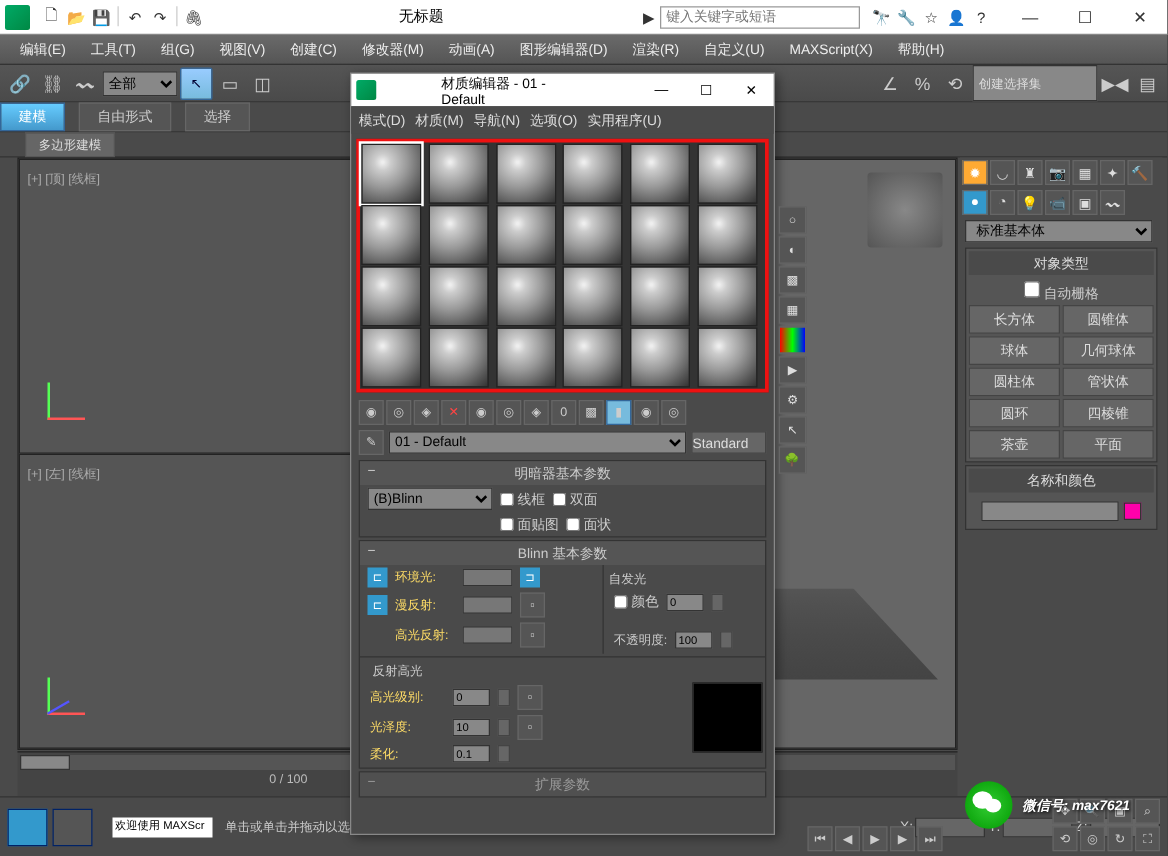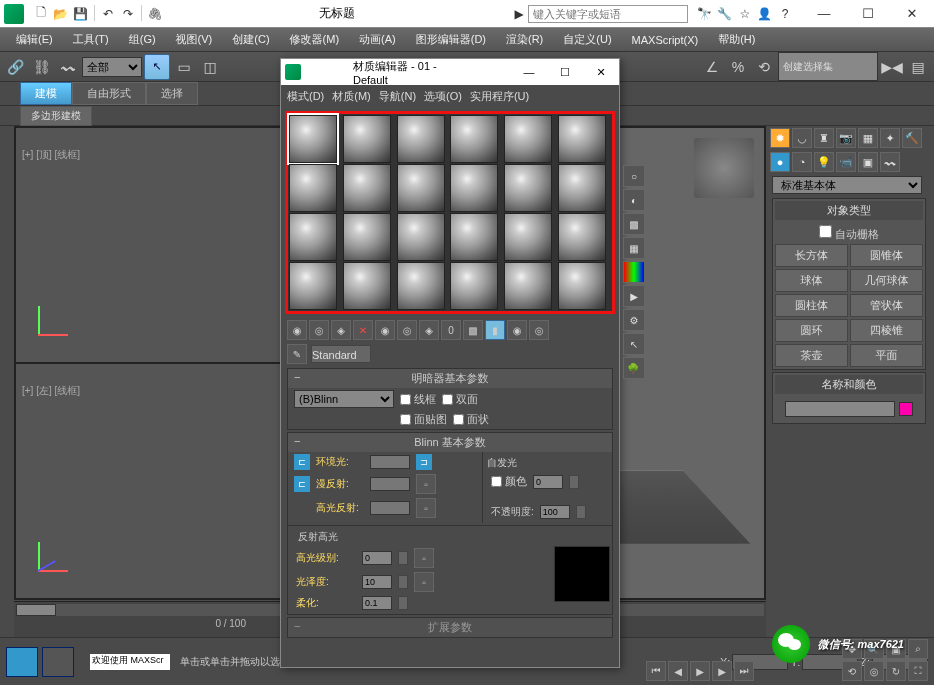--- a/index.html
+++ b/index.html
@@ -13,29 +13,29 @@
 .search { width:160px; height:18px; border:1px solid #999; background:#fff; color:#999; padding:0 4px; }
 .win-controls { display:flex; gap:8px; margin-left:12px; }
 .win-btn { width:36px; height:22px; display:flex; align-items:center; justify-content:center; color:#333; font-size:13px; }
 .menubar { height:24px; background:linear-gradient(#6a6a6a,#555); display:flex; align-items:center; padding:0 8px; gap:4px; border-bottom:1px solid #333; }
 .menu-item { padding:2px 8px; color:#eee; cursor:pointer; }
 .toolbar { height:30px; background:linear-gradient(#555,#4a4a4a); display:flex; align-items:center; padding:0 4px; gap:2px; border-bottom:1px solid #333; }
 .tool-btn { width:24px; height:24px; display:flex; align-items:center; justify-content:center; color:#ccc; font-size:14px; border:1px solid transparent; }
 .tool-sel { width:60px; height:20px; background:#888; border:1px solid #333; color:#000; }
 .tool-arrow { width:26px; height:26px; background:linear-gradient(#9cf,#7bd); border:1px solid #369; border-radius:2px; display:flex; align-items:center; justify-content:center; color:#003; }
 .selset { width:100px; height:29px; background:#888; border:1px solid #333; color:#ddd; padding:0 4px; font-size:10px; }
-.tabbar { height:24px; background:#4a4a4a; display:flex; align-items:center; padding-left:20px; gap:0; border-bottom:1px solid #333; }
+.tabbar { height:24px; background:#4a4a4a; display:flex; align-items:center; gap:11px; border-bottom:1px solid #333; }
 .tab { padding:3px 14px; color:#ccc; background:#555; border:1px solid #666; cursor:pointer; }
 .tab.active { background:linear-gradient(#6cf,#49c); color:#fff; border-color:#369; }
 .subtabs { height:20px; background:#4a4a4a; padding-left:20px; border-bottom:1px solid #333; }
 .subtab { display:inline-block; padding:2px 10px; color:#ddd; background:#666; border:1px solid #555; font-size:10px; }
 .viewport-area { position:absolute; top:126px; left:14px; right:168px; bottom:85px; background:#3a3a3a; border:1px solid #222; }
 .vp-tl, .vp-bl { position:absolute; width:50%; height:50%; background:#555; border:1px solid #222; }
 .vp-tl { top:0; left:0; } .vp-bl { top:50%; left:0; }
-.vp-label { position:absolute; top:20px; left:6px; color:#aaa; font-size:10px; }
+.vp-label { position:absolute; top:8px; left:6px; color:#aaa; font-size:10px; }
 .axis { position:absolute; bottom:20px; left:16px; width:40px; height:40px; }
 .ax-y { position:absolute; width:2px; height:30px; background:#5f5; left:6px; bottom:6px; }
 .ax-x { position:absolute; width:30px; height:2px; background:#f55; left:6px; bottom:6px; }
 .ax-z { position:absolute; width:20px; height:2px; background:#55f; left:6px; bottom:6px; transform:rotate(-30deg); transform-origin:left; }
 .vp-tr { position:absolute; top:0; left:50%; right:0; bottom:0; background:#666; border:1px solid #222; }
 .cube { position:absolute; top:38%; left:40%; width:60px; height:60px; background:linear-gradient(135deg,#bbb,#888); border:1px solid #555; transform:rotate(-10deg) skew(-10deg); }
 .ground { position:absolute; bottom:40px; left:50%; width:260px; height:120px; margin-left:-130px; background:linear-gradient(#555,#444); transform:perspective(200px) rotateX(55deg); border-top:1px solid #777; }
 .gizmo { position:absolute; top:10px; right:10px; width:60px; height:60px; background:radial-gradient(#888,#555); border-radius:3px; }
 .right-panel { position:absolute; top:126px; right:4px; width:162px; bottom:10px; background:#4a4a4a; }
 .rp-row { display:flex; gap:2px; padding:2px; flex-wrap:wrap; }
@@ -346,20 +346,21 @@
     <span class="me-tool">◎</span>
     <span class="me-tool">◈</span>
     <span class="me-tool">0</span>
     <span class="me-tool">▩</span>
     <span class="me-tool hi">▮</span>
     <span class="me-tool">◉</span>
     <span class="me-tool">◎</span>
   </div>
   <div class="me-name">
     <span class="me-tool">✎</span>
+    <select style="flex:1;height:18px;background:#888;border:1px solid #333"><option>01 - Default</option></select>
     <div class="std">Standard</div>
   </div>
 
   <div class="me-panel">
     <div class="me-ptitle">明暗器基本参数</div>
     <div class="me-prow">
       <select class="me-select"><option>(B)Blinn</option></select>
       <label class="me-chk">
           <input type="checkbox" style="">
           <span>线框</span>

